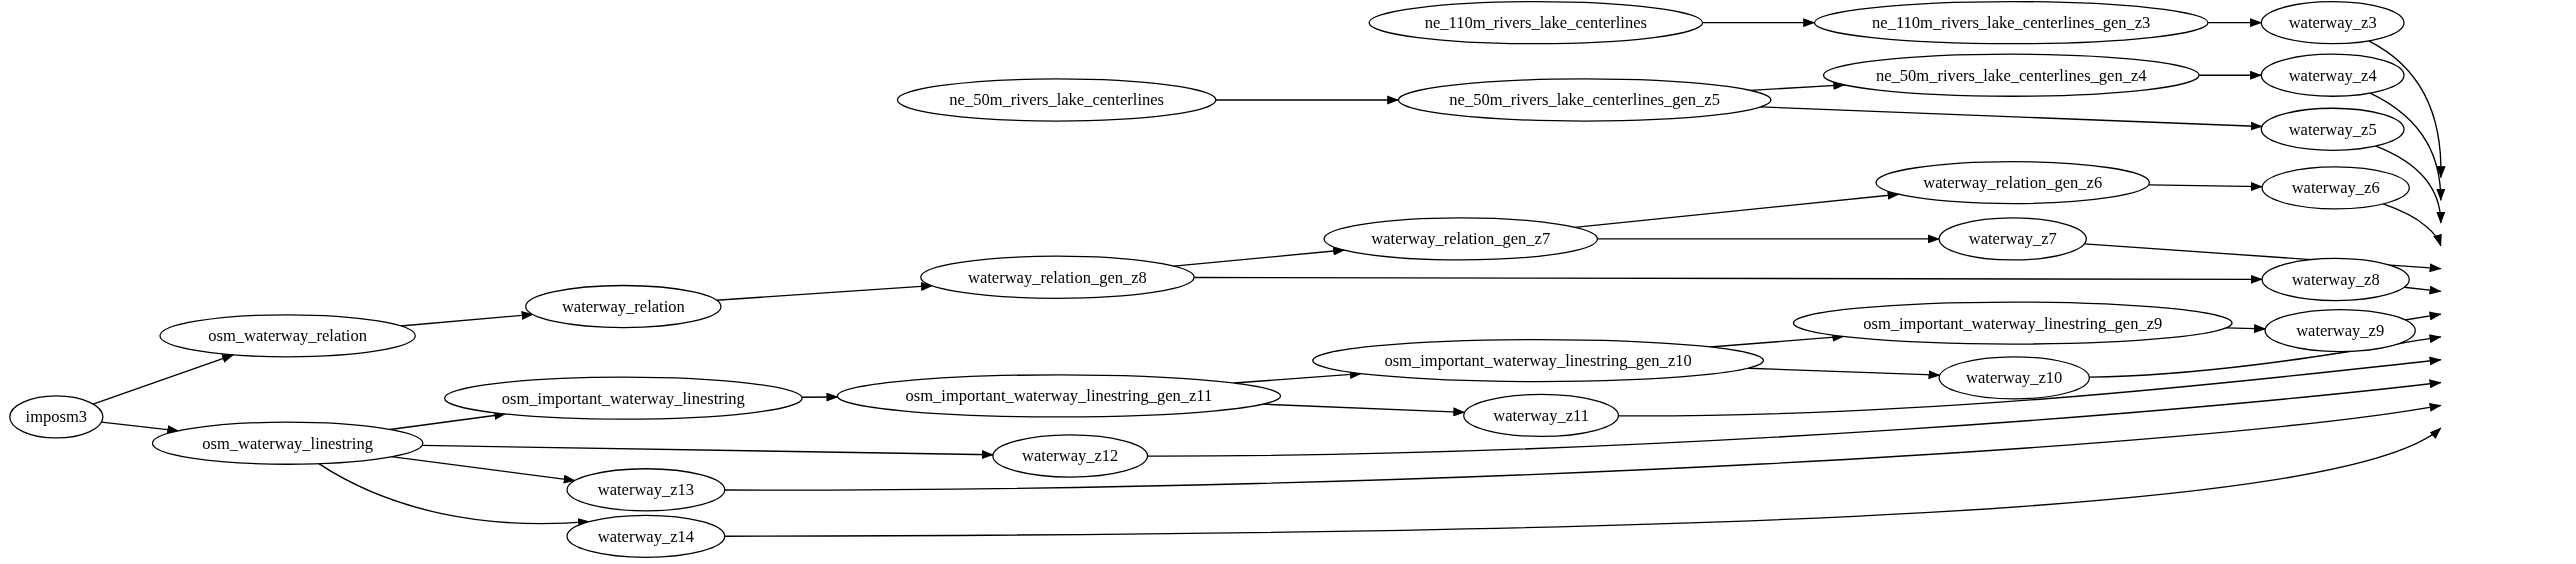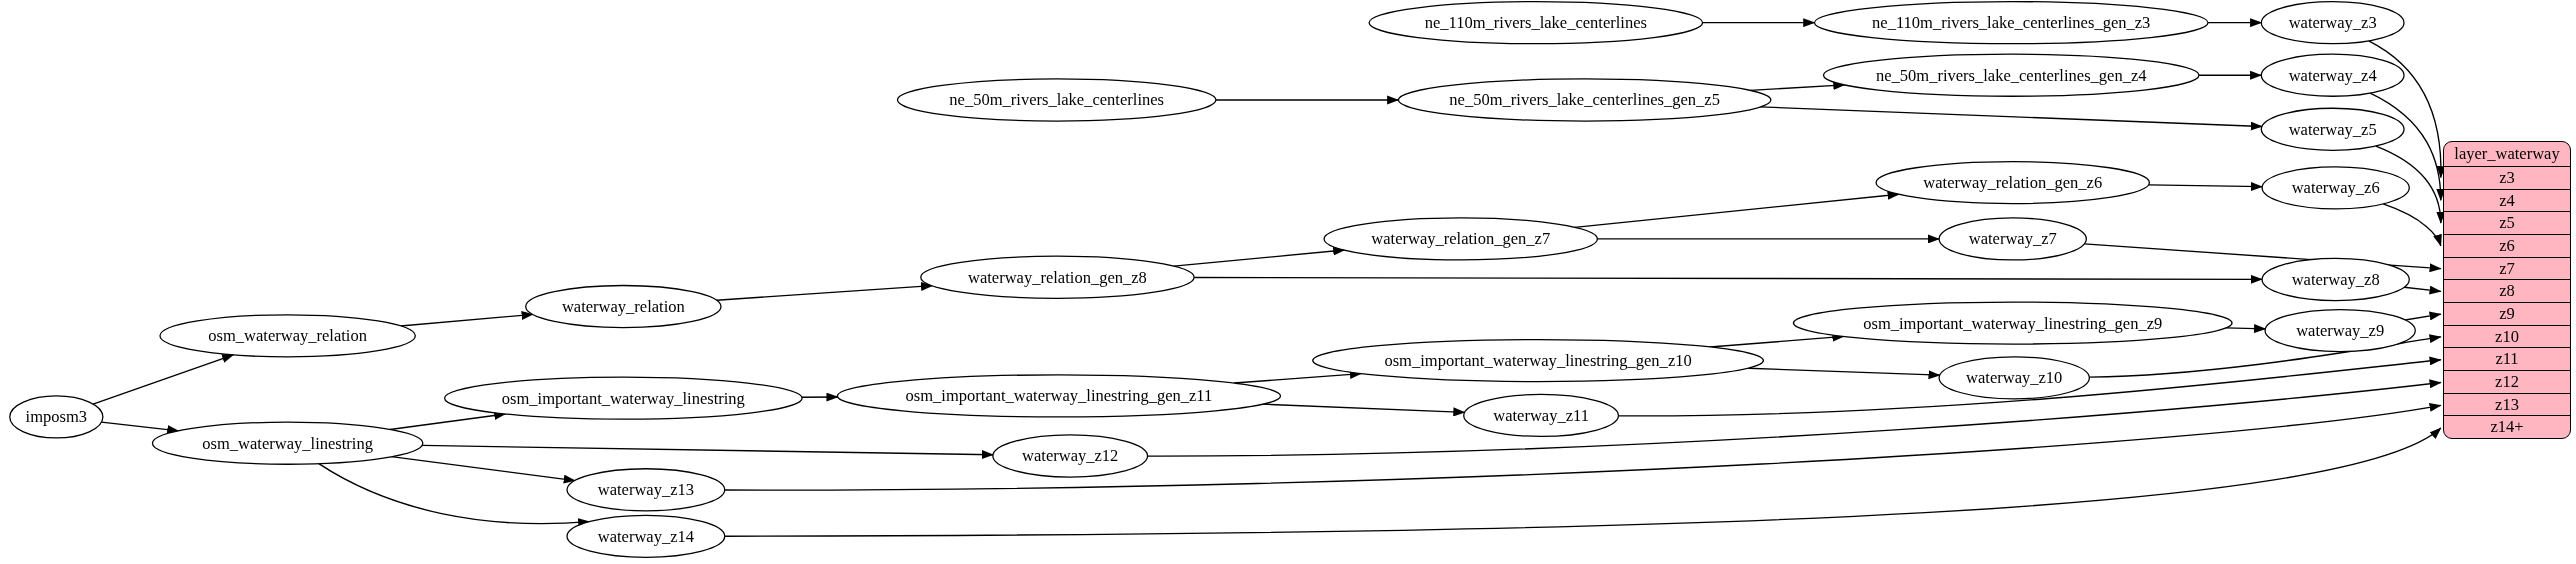--- a/index.html
+++ b/index.html
@@ -172,29 +172,14 @@
         <g>
           <ellipse cx="860" cy="652" rx="105" ry="28" fill="#ffffff" stroke="#000000" stroke-width="1.7"></ellipse>
           <text x="860" y="652" text-anchor="middle" dominant-baseline="central">waterway_z13</text>
         </g>
         <g>
           <ellipse cx="860" cy="714" rx="105" ry="28" fill="#ffffff" stroke="#000000" stroke-width="1.7"></ellipse>
           <text x="860" y="714" text-anchor="middle" dominant-baseline="central">waterway_z14</text>
         </g>
       </g>
     </svg>
-  <div id="layer-table" class="graph-table" style="left: 2443px; top: 141px; width: 128px; height: 298px; background: rgb(255, 182, 193); border-color: rgb(0, 0, 0);">
-      <div class="t-header">layer_waterway</div>
-      <div class="t-row">z3</div>
-      <div class="t-row">z4</div>
-      <div class="t-row">z5</div>
-      <div class="t-row">z6</div>
-      <div class="t-row">z7</div>
-      <div class="t-row">z8</div>
-      <div class="t-row">z9</div>
-      <div class="t-row">z10</div>
-      <div class="t-row">z11</div>
-      <div class="t-row">z12</div>
-      <div class="t-row">z13</div>
-      <div class="t-row">z14+</div>
-    </div>
 </div>
 
 
 </body></html>

